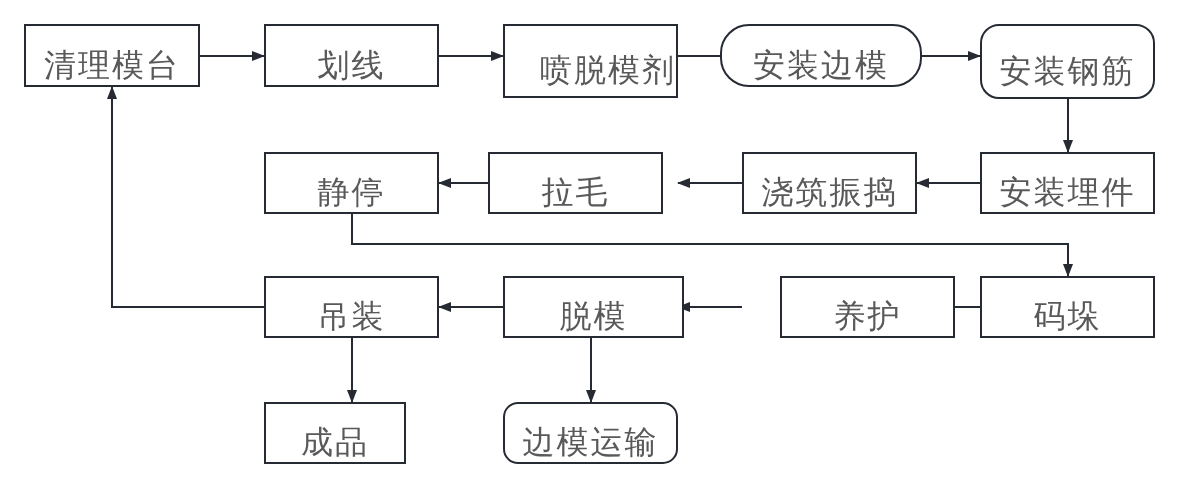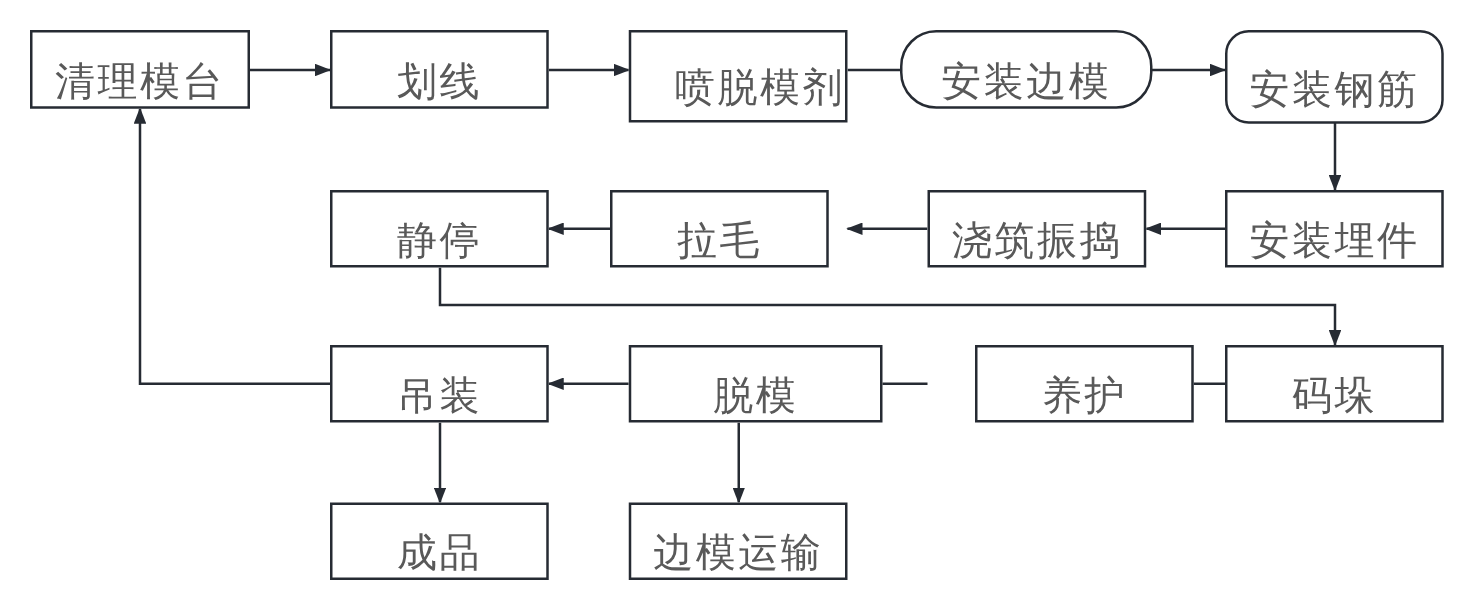--- a/index.html
+++ b/index.html
@@ -94,29 +94,29 @@
       </div>
       <div class="node" style="left: 742px; top: 152px; width: 175px; height: 62px; border-color: rgb(38, 43, 51);">
         <span class="node-label" style="color: rgb(89, 89, 89);">浇筑振捣</span>
       </div>
       <div class="node" style="left: 980px; top: 152px; width: 175px; height: 62px; border-color: rgb(38, 43, 51);">
         <span class="node-label" style="color: rgb(89, 89, 89);">安装埋件</span>
       </div>
       <div class="node" style="left: 264px; top: 276px; width: 175px; height: 62px; border-color: rgb(38, 43, 51);">
         <span class="node-label" style="color: rgb(89, 89, 89);">吊装</span>
       </div>
-      <div class="node" style="left: 503px; top: 276px; width: 203px; height: 62px; border-color: rgb(38, 43, 51);">
+      <div class="node" style="left: 503px; top: 276px; width: 181px; height: 62px; border-color: rgb(38, 43, 51);">
         <span class="node-label" style="color: rgb(89, 89, 89);">脱模</span>
       </div>
       <div class="node" style="left: 780px; top: 276px; width: 175px; height: 62px; border-color: rgb(38, 43, 51);">
         <span class="node-label" style="color: rgb(89, 89, 89);">养护</span>
       </div>
       <div class="node" style="left: 980px; top: 276px; width: 175px; height: 62px; border-color: rgb(38, 43, 51); text-align: right;">
         <span class="node-label" style="color: rgb(89, 89, 89);">码垛</span>
       </div>
-      <div class="node" style="left: 264px; top: 402px; width: 175px; height: 62px; border-color: rgb(38, 43, 51);">
+      <div class="node" style="left: 264px; top: 402px; width: 142px; height: 62px; border-color: rgb(38, 43, 51);">
         <span class="node-label" style="color: rgb(89, 89, 89);">成品</span>
       </div>
-      <div class="node" style="left: 503px; top: 402px; width: 175px; height: 62px; border-color: rgb(38, 43, 51);">
+      <div class="node" style="left: 503px; top: 402px; width: 175px; height: 62px; border-color: rgb(38, 43, 51); border-radius: 15px;">
         <span class="node-label" style="color: rgb(89, 89, 89);">边模运输</span>
       </div>
     </div>
 </div>
 
 </body></html>

